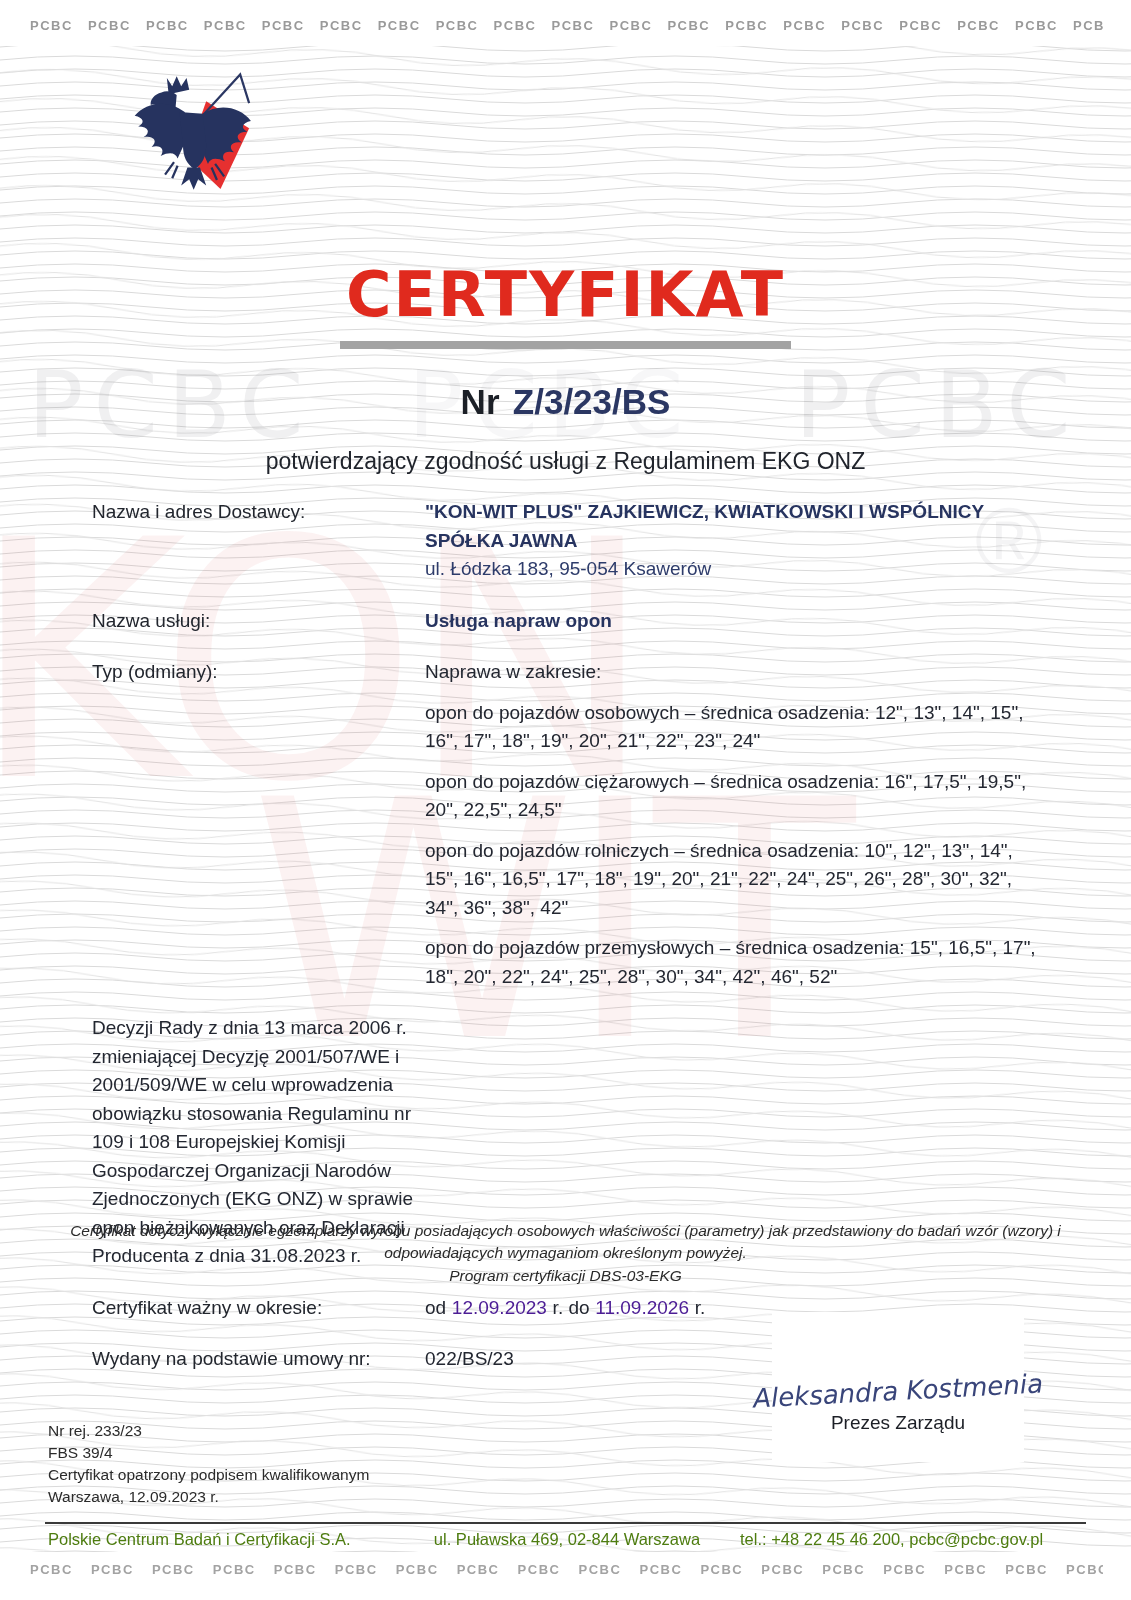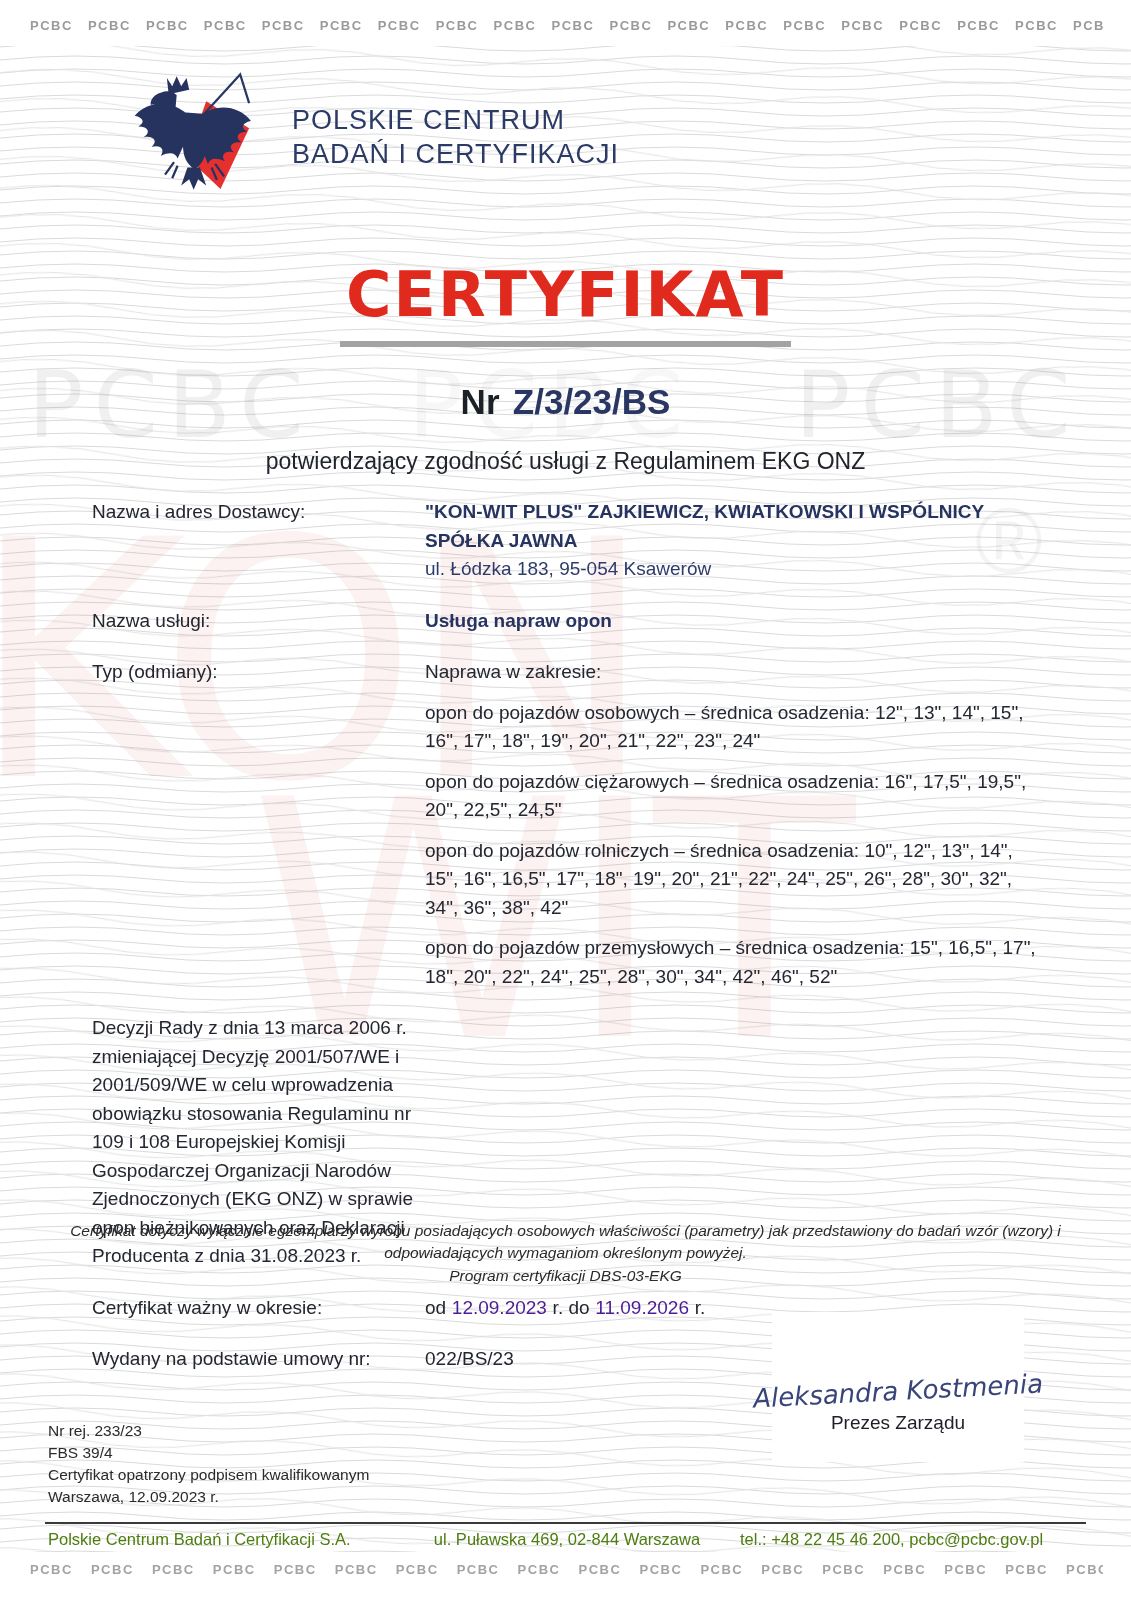--- a/index.html
+++ b/index.html
@@ -23,21 +23,21 @@
   .strip-top{top:18px;word-spacing:10px;}
   .strip-bottom{top:1562px;word-spacing:13px;color:#a3a3a3;}
   
   .logo-row{position:absolute;top:62px;left:112px;z-index:2;display:flex;align-items:center;}
   .logo-mark{width:158px;height:152px;}
   .logo-text{margin-left:22px;font-size:27px;line-height:1.25;letter-spacing:1px;color:#2b3b66;}
   
   .title-wrap{position:absolute;top:258px;left:0;right:0;text-align:center;z-index:2;}
   .title{display:inline-block;margin:0;padding:0 6px 10px 6px;
     font-family:"DejaVu Sans",sans-serif;font-weight:bold;font-size:62px;letter-spacing:2px;
-    color:#e02a1e;border-bottom:6px solid #a3a3a3;}
+    color:#e02a1e;border-bottom:8px solid #a3a3a3;}
   .cert-no{position:absolute;top:382px;left:0;right:0;text-align:center;z-index:2;
     font-size:35px;font-weight:bold;color:#1c2027;}
   .cert-no .num{color:#2b3763;margin-left:.38em;}
   .subtitle{position:absolute;top:448px;left:0;right:0;text-align:center;z-index:2;
     font-size:23px;color:#20242c;}
   
   .content{position:absolute;top:498px;left:92px;right:90px;z-index:2;font-size:19px;line-height:1.5;}
   .row{display:grid;grid-template-columns:333px 1fr;margin-bottom:23px;}
   .row .label{color:#22262e;}
   .navy-b{color:#273460;font-weight:bold;}
@@ -101,24 +101,20 @@
         <path d="M78,56 C60,42 36,44 22,60 C32,62 34,68 26,72 C38,72 40,79 32,84 C44,82 48,89 41,95 C52,92 56,99 51,105 C62,100 68,102 70,108 L82,82 Z"></path>
         <path d="M98,58 C116,46 140,50 152,66 C142,68 140,74 148,78 C136,78 134,85 142,90 C130,88 126,95 133,101 C122,98 118,105 123,111 C112,106 106,108 104,114 L92,86 Z"></path>
         <path d="M72,56 L98,58 L102,92 C102,106 98,114 89,120 C80,114 76,106 76,92 Z"></path>
         <path d="M81,118 l-7,20 l9,-7 l5,12 l5,-12 l9,7 l-7,-20 z"></path>
       </g>
       <g stroke="#26335f" stroke-width="2.5" fill="none">
         <path d="M66,112 l-10,14 M70,116 l-6,14"></path>
         <path d="M112,114 l10,14 M108,118 l6,14"></path>
       </g>
     </svg>
-    <div class="logo-text">
-      <div>POLSKIE CENTRUM</div>
-      <div>BADAŃ I CERTYFIKACJI</div>
-    </div>
   </div>
 
   <div class="title-wrap">
     <h1 class="title">CERTYFIKAT</h1>
   </div>
   <div class="cert-no">
     <span>Nr</span><span class="num">Z/3/23/BS</span>
   </div>
   <div class="subtitle">potwierdzający zgodność usługi z Regulaminem EKG ONZ</div>
 

